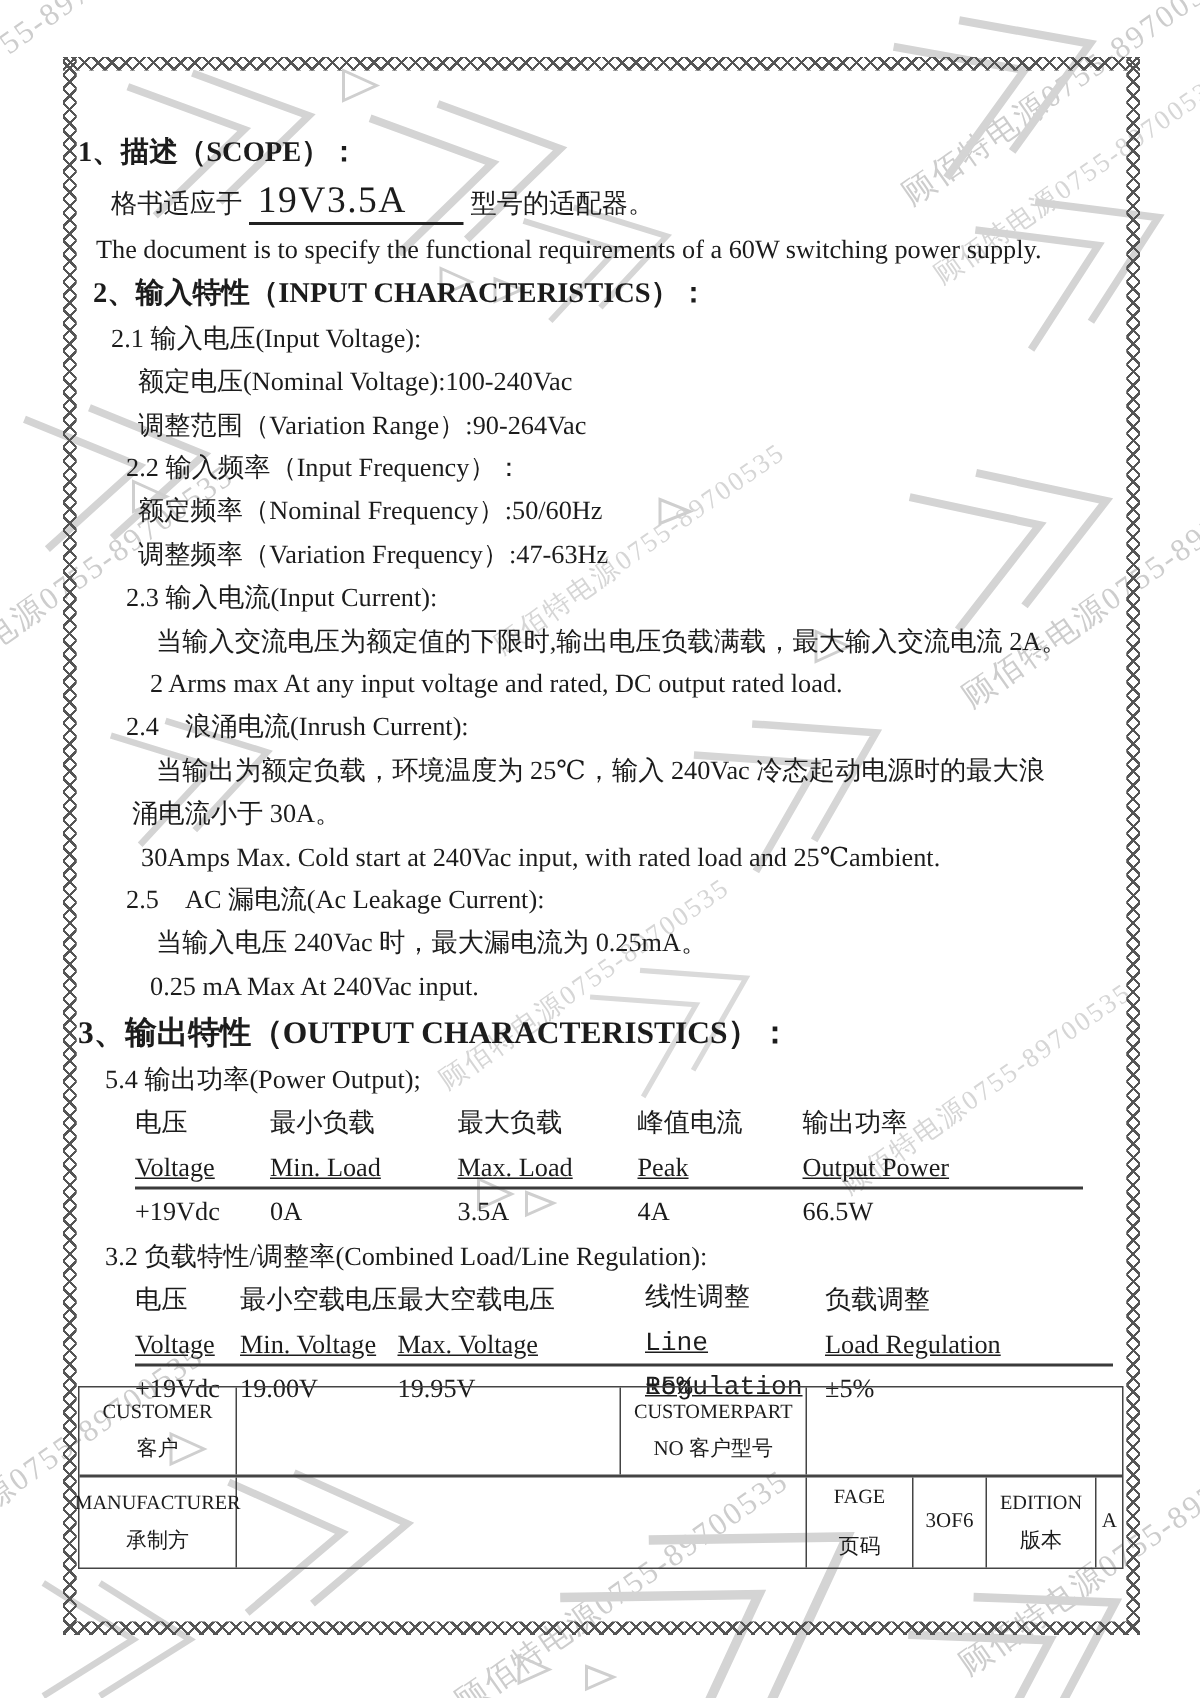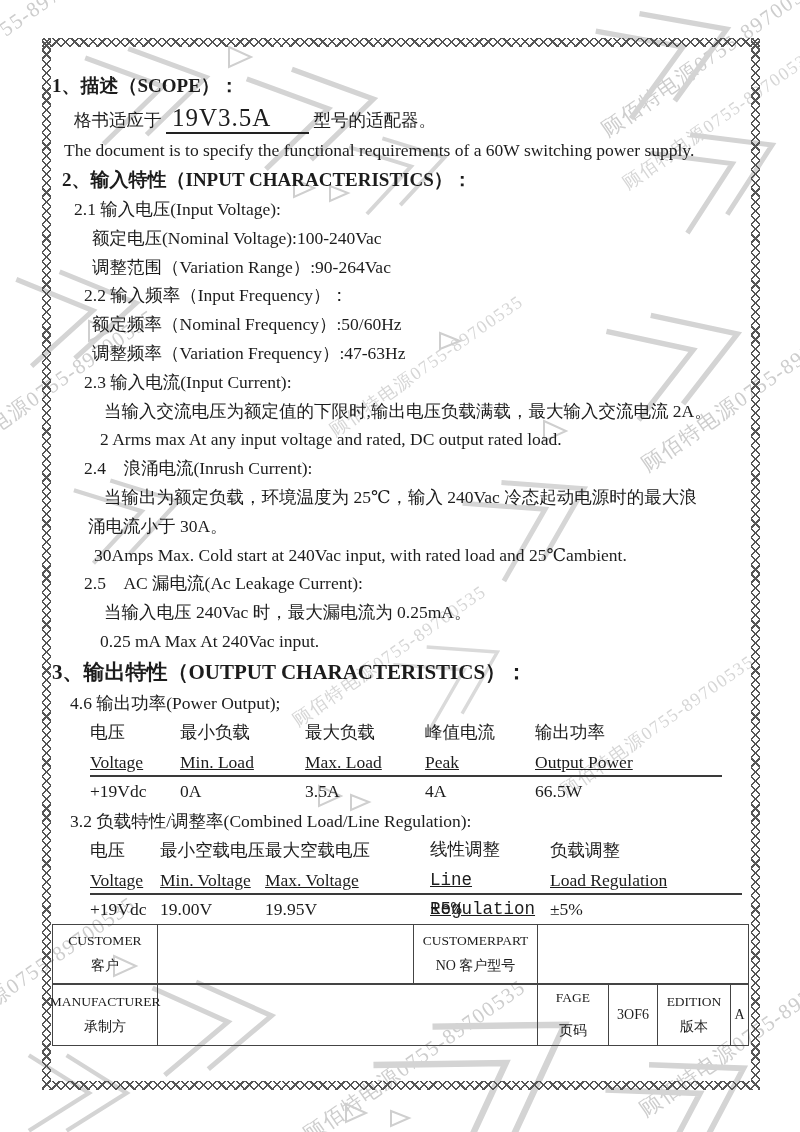--- a/index.html
+++ b/index.html
@@ -53,21 +53,21 @@
       repeating-linear-gradient(-45deg,#555 0,#555 1.6px,transparent 1.6px,transparent 6.5px);
   }
   .zz-top    {left:42px; top:38px;   width:718px; height:9px;}
   .zz-bottom {left:42px; top:1081px; width:718px; height:9px;}
   .zz-left   {left:42px; top:38px;   width:9px;  height:1052px;}
   .zz-right  {left:751px;top:38px;   width:9px;  height:1052px;}
 
   
   .content { position:absolute; z-index:3; left:52px; top:62px; width:700px; }
   .h-num  { font-weight:bold; font-size:19px; height:28px; line-height:28px; }
-  .h-num.first { margin-top:10px; }
+  .h-num.first { margin-top:26px; }
   .h-big  { font-weight:bold; font-size:21px; height:33px; line-height:33px; }
   .line   { font-size:17.5px; height:28.8px; line-height:28.8px; }
   .modelline { height:36px; line-height:36px; font-size:17.5px; padding-left:22px; }
   .model  { font-size:25px; border-bottom:2px solid #222; padding:0 38px 1px 6px; letter-spacing:1px; }
   .engline { height:29px; line-height:29px; font-size:17.5px; padding-left:12px; }
   .ih { padding-left:10px; height:30px; line-height:30px; }
   .i1  { padding-left:22px; }  .i1b { padding-left:32px; }
   .i2  { padding-left:40px; }  .i2b { padding-left:36px; }
   .i3  { padding-left:52px; }  .i3b { padding-left:48px; }  .i3c { padding-left:42px; }
   .sublabel { font-size:17.5px; height:29.5px; line-height:29.5px; padding-left:18px; }
@@ -243,21 +243,21 @@
   <div class="line i1b">2.4　浪涌电流(Inrush Current):</div>
   <div class="line i3">当输出为额定负载，环境温度为 25℃，输入 240Vac 冷态起动电源时的最大浪</div>
   <div class="line i2b">涌电流小于 30A。</div>
   <div class="line i3c">30Amps Max. Cold start at 240Vac input, with rated load and 25℃ambient.</div>
   <div class="line i1b">2.5　AC 漏电流(Ac Leakage Current):</div>
   <div class="line i3">当输入电压 240Vac 时，最大漏电流为 0.25mA。</div>
   <div class="line i3b">0.25 mA Max At 240Vac input.</div>
 
   <div class="h-big">3、输出特性（OUTPUT CHARACTERISTICS）：</div>
 
-  <div class="sublabel">4.6 输出功率(Power Output);</div>
+  <div class="sublabel">5.4 输出功率(Power Output);</div>
 
   <div class="strow t1">
     <span class="td">电压</span>
     <span class="td">最小负载</span>
     <span class="td">最大负载</span>
     <span class="td">峰值电流</span>
     <span class="td">输出功率</span>
   </div>
   <div class="strow t1 underline-row">
     <span class="td"><span>Voltage</span></span>

